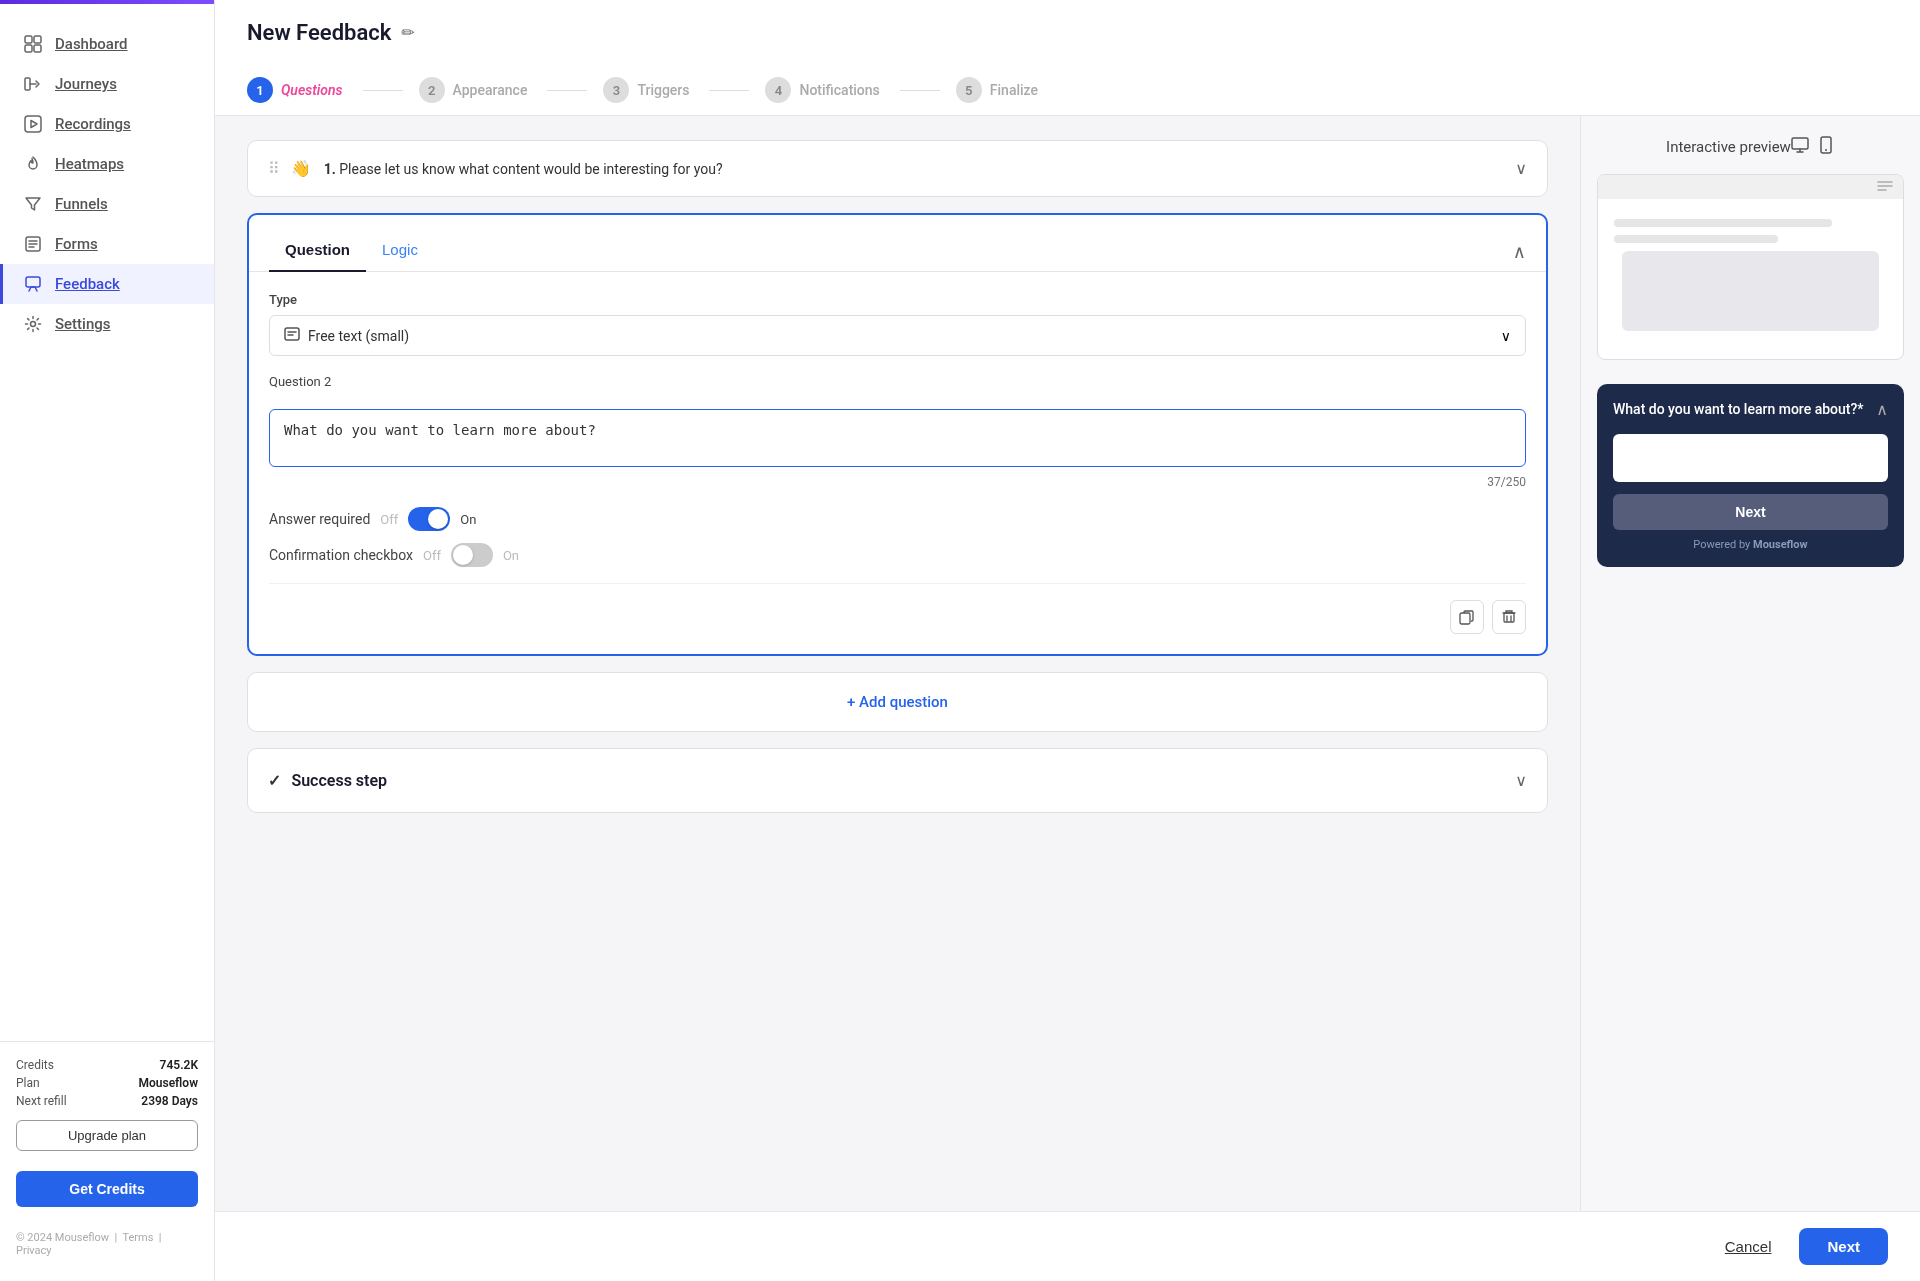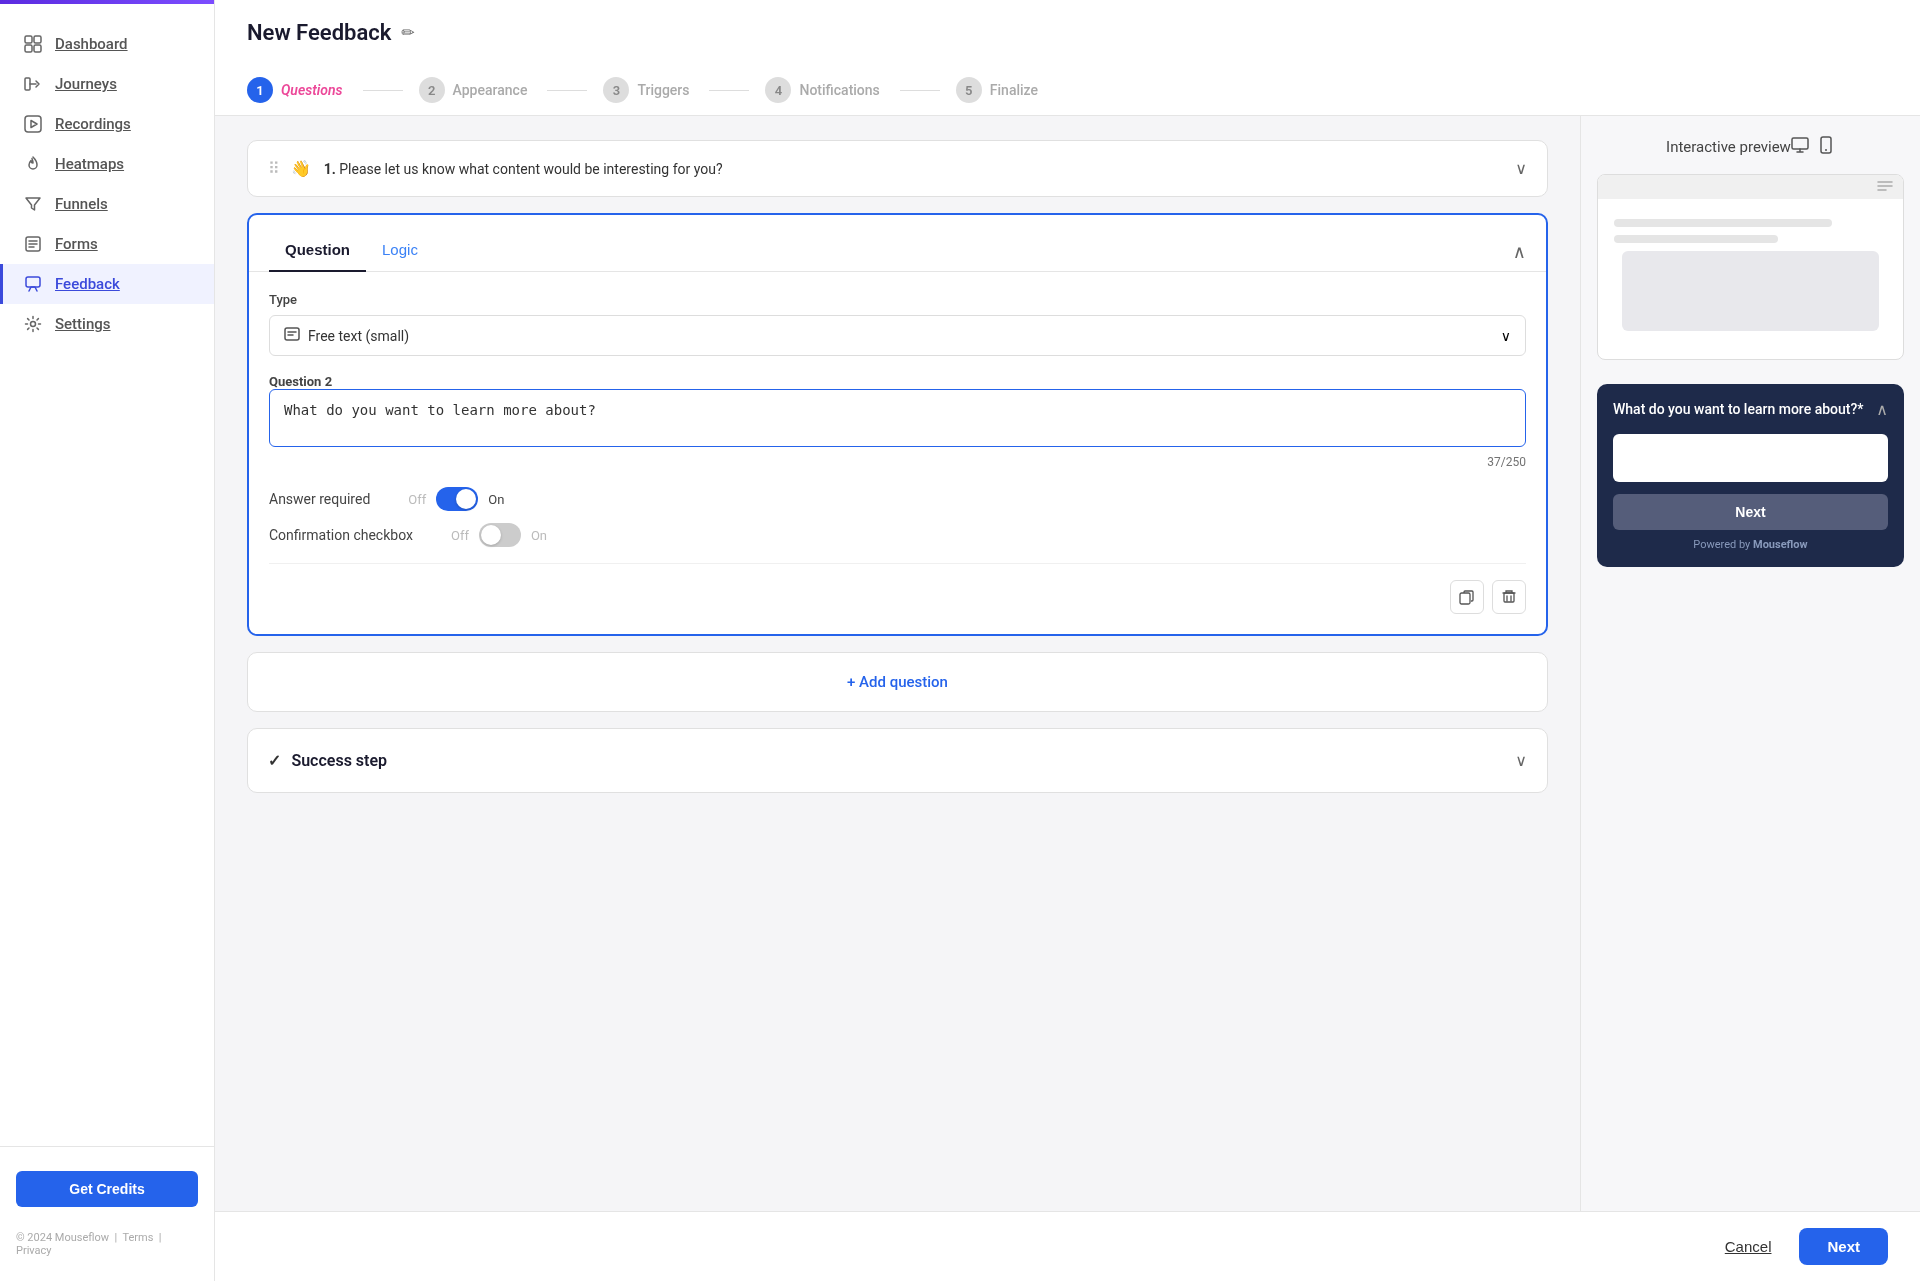--- a/index.html
+++ b/index.html
@@ -210,41 +210,41 @@
       font-size: 14px;
       display: flex;
       align-items: center;
       justify-content: space-between;
       cursor: pointer;
       background: #fff;
       margin-bottom: 18px;
     }
     .type-select-left { display: flex; align-items: center; gap: 8px; color: #333; }
 
-    .question-num-label { font-size: 13px; color: #444; margin-bottom: 0; font-weight: 700; }
+    .question-num-label { font-size: 13px; color: #444; margin-bottom: 20px; font-weight: 400; }
     .question-input {
       width: 100%;
       border: 1.5px solid #2563eb;
       border-radius: 6px;
       padding: 12px 14px;
       font-size: 14px;
       color: #333;
       outline: none;
       resize: none;
     }
     .char-count { text-align: right; font-size: 12px; color: #737373; margin-top: 4px; margin-bottom: 18px; }
 
     .toggle-row {
       display: flex;
       align-items: center;
       gap: 10px;
       margin-bottom: 12px;
     }
     .toggle-label { font-size: 14px; color: #444; }
-    .toggle-off-label { font-size: 13px; color: #bbb; margin-left: 28px; }
+    .toggle-off-label { font-size: 13px; color: #bbb; }
     .toggle-on-label { font-size: 13px; color: #bbb; }
     .toggle-on-label.active-label { color: #444; }
 
     .toggle-switch {
       width: 42px;
       height: 24px;
       border-radius: 12px;
       display: flex;
       align-items: center;
       padding: 2px;
@@ -520,20 +520,35 @@
       <span class="nav-icon">
         <svg width="18" height="18" viewBox="0 0 18 18" fill="none">
             <circle cx="9" cy="9" r="2.5" stroke="#666" stroke-width="1.5"></circle>
             <path d="M9 1.5v2M9 14.5v2M1.5 9h2M14.5 9h2M3.6 3.6l1.4 1.4M13 13l1.4 1.4M3.6 14.4l1.4-1.4M13 5l1.4-1.4" stroke="#666" stroke-width="1.5" stroke-linecap="round"></path>
           </svg>
       </span>
       <span>Settings</span>
     </div>
   </nav>
   <div class="sidebar-bottom">
+    <div class="credits-section">
+      <div class="credits-row">
+        <span>Credits</span>
+        <span class="val">745.2K</span>
+      </div>
+      <div class="credits-row">
+        <span>Plan</span>
+        <span class="val">Mouseflow</span>
+      </div>
+      <div class="credits-row">
+        <span>Next refill</span>
+        <span class="val">2398 Days</span>
+      </div>
+      <button class="upgrade-btn">Upgrade plan</button>
+    </div>
     <button class="get-credits-btn">Get Credits</button>
   </div>
   <div class="sidebar-footer">
     <span>© 2024 Mouseflow</span>
     &nbsp;|&nbsp;
     <a>Terms</a>
     &nbsp;|&nbsp;
     <a>Privacy</a>
   </div>
 </div>

